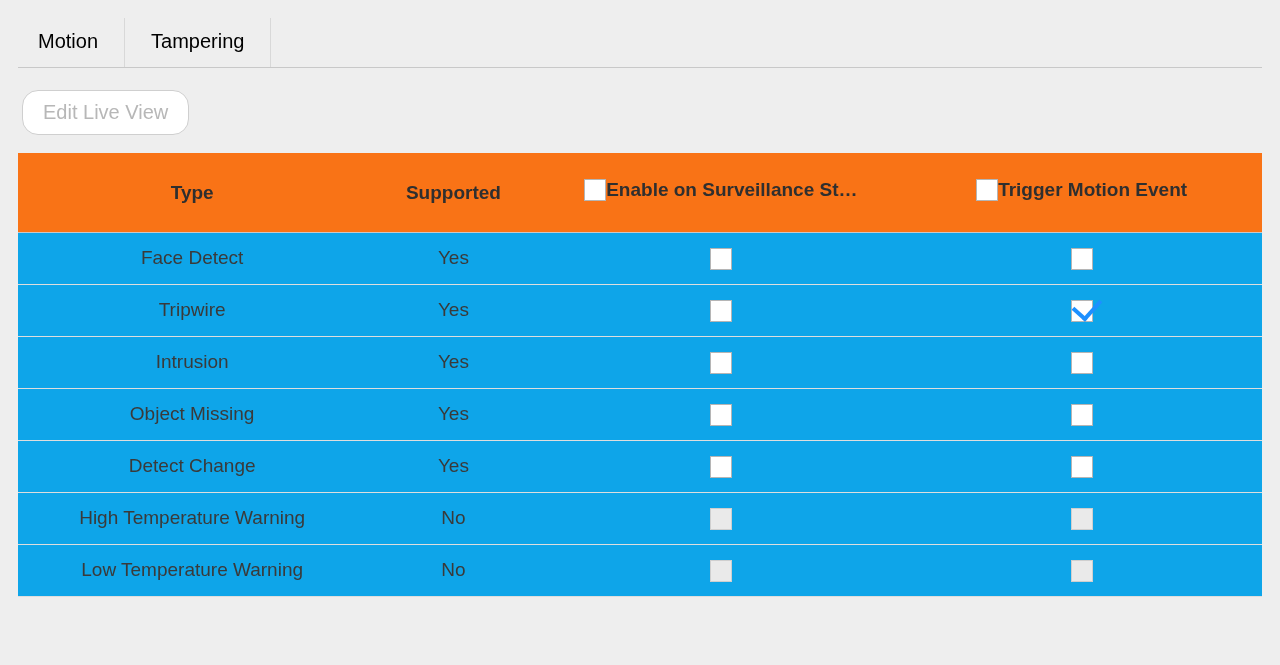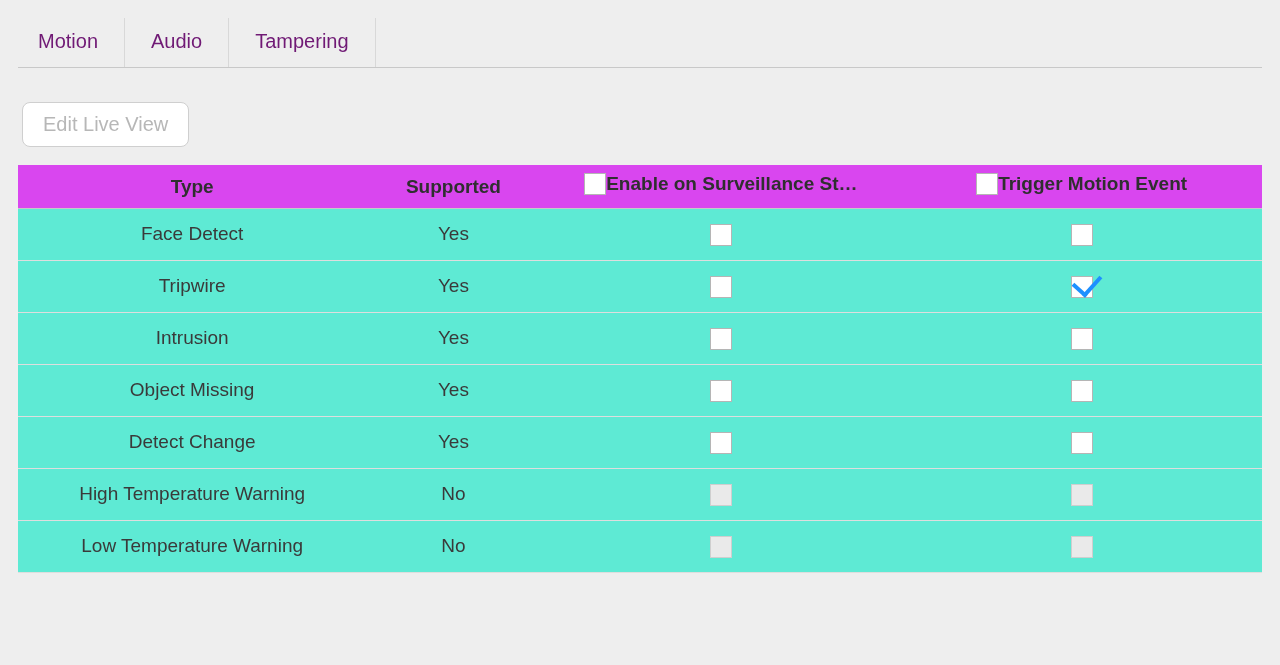--- a/index.html
+++ b/index.html
@@ -16,21 +16,21 @@
   .tabs {
     display: flex;
     align-items: flex-end;
     border-bottom: 1px solid #c8c8c8;
     position: relative;
   }
   .tab {
     padding: 12px 26px 14px;
     border-right: 1px solid #d8d8d8;
     cursor: pointer;
-    color: #701a75;
+    color: #000000;
     font-size: 20px;
     position: relative;
   }
   .tab:first-child { padding-left: 20px; }
   .tab.active {
     color: #0a84d6;
   }
   .tab.active::after {
     content: "";
     position: absolute;
@@ -45,46 +45,45 @@
   }
 
   
   .toolbar {
     display: flex;
     gap: 14px;
     padding: 22px 4px 18px;
   }
   .btn {
     border: 1px solid #cfcfcf;
-    border-radius: 8px;
+    border-radius: 16px;
     background: #fff;
     color: #b7b7b7;
     font-size: 20px;
     padding: 10px 20px;
     cursor: not-allowed;
-    margin-top: 12px;
   }
 
   
   table.grid {
     width: 100%;
     border-collapse: collapse;
     table-layout: fixed;
   }
   table.grid th {
-    background: #d946ef;
+    background: #f97316;
     font-weight: 600;
     font-size: 19px;
     color: #2f2f2f;
-    padding: 8px 8px;
+    padding: 26px 8px;
     border-bottom: 1px solid #c8c8c8;
     text-align: center;
   }
   table.grid td {
-    background: #5eead4;
+    background: #0ea5e9;
     padding: 14px 8px;
     border-bottom: 1px solid #dedede;
     text-align: center;
     font-size: 19px;
     color: #3a3a3a;
   }
   .col-type     { width: 28%; }
   .col-sup      { width: 14%; }
   .col-enable   { width: 29%; }
   .col-trigger  { width: 29%; }
@@ -128,21 +127,20 @@
     border-left: 4px solid #1e90ff;
     border-bottom: 4px solid #1e90ff;
     transform: rotate(-48deg);
   }
 </style>
 </head>
 <body>
 
 <div class="tabs">
   <div class="tab">Motion</div>
-  <div class="tab">Audio</div>
   <div class="tab">Tampering</div>
 </div>
 
 <div class="toolbar">
   <button class="btn">Edit Live View</button>
 </div>
 
 <table class="grid">
   <colgroup>
     <col class="col-type">

